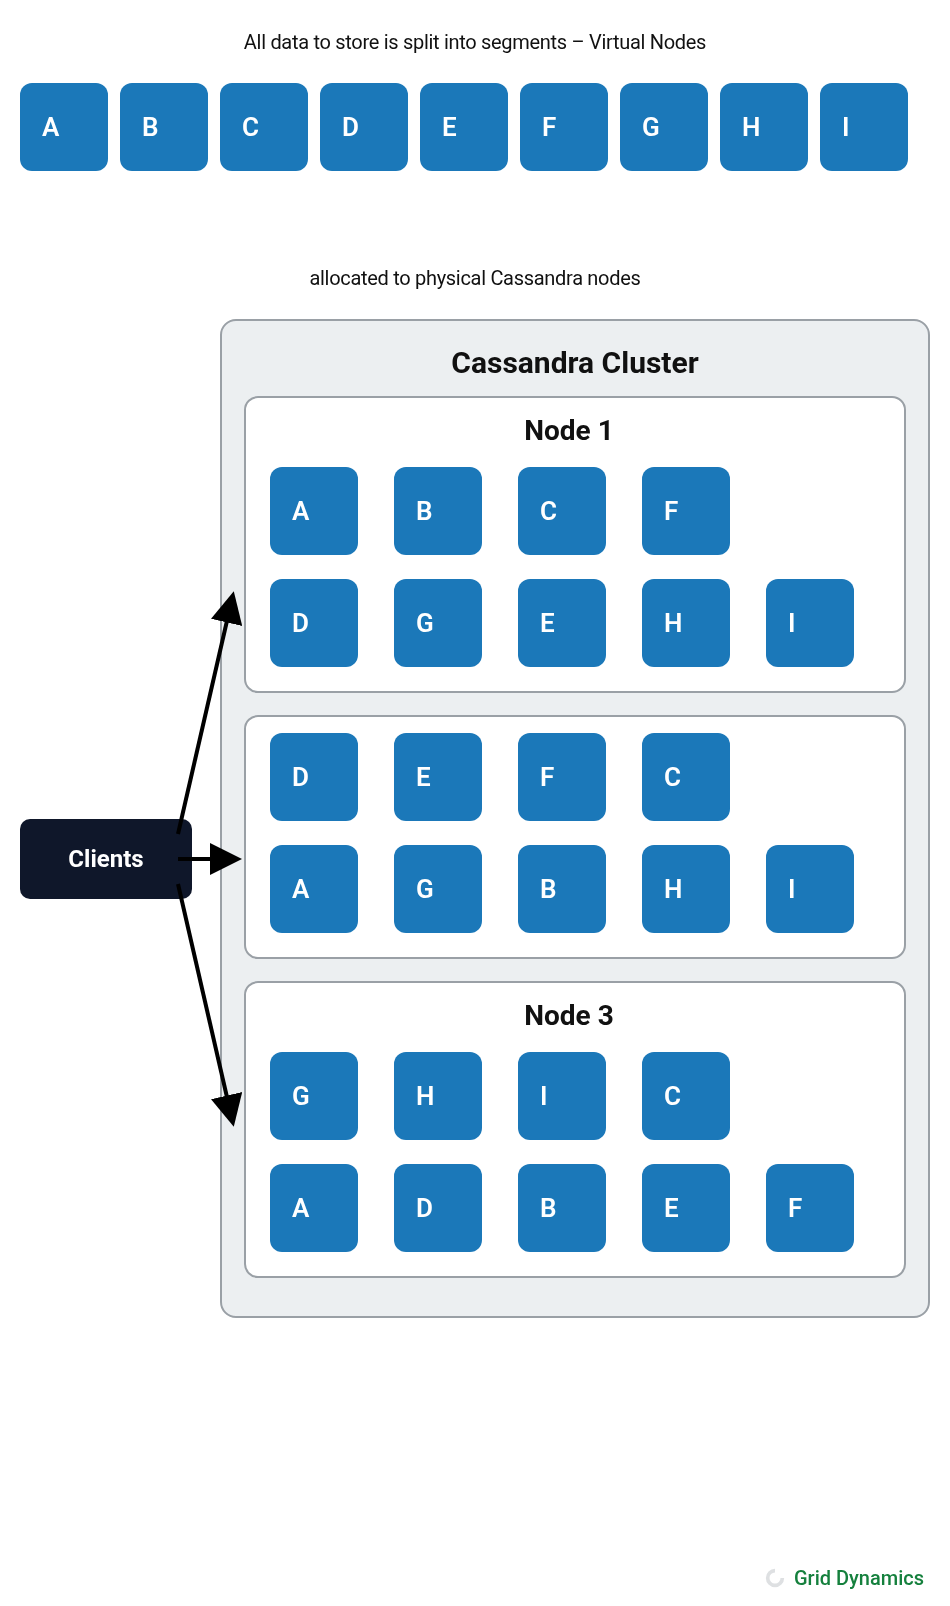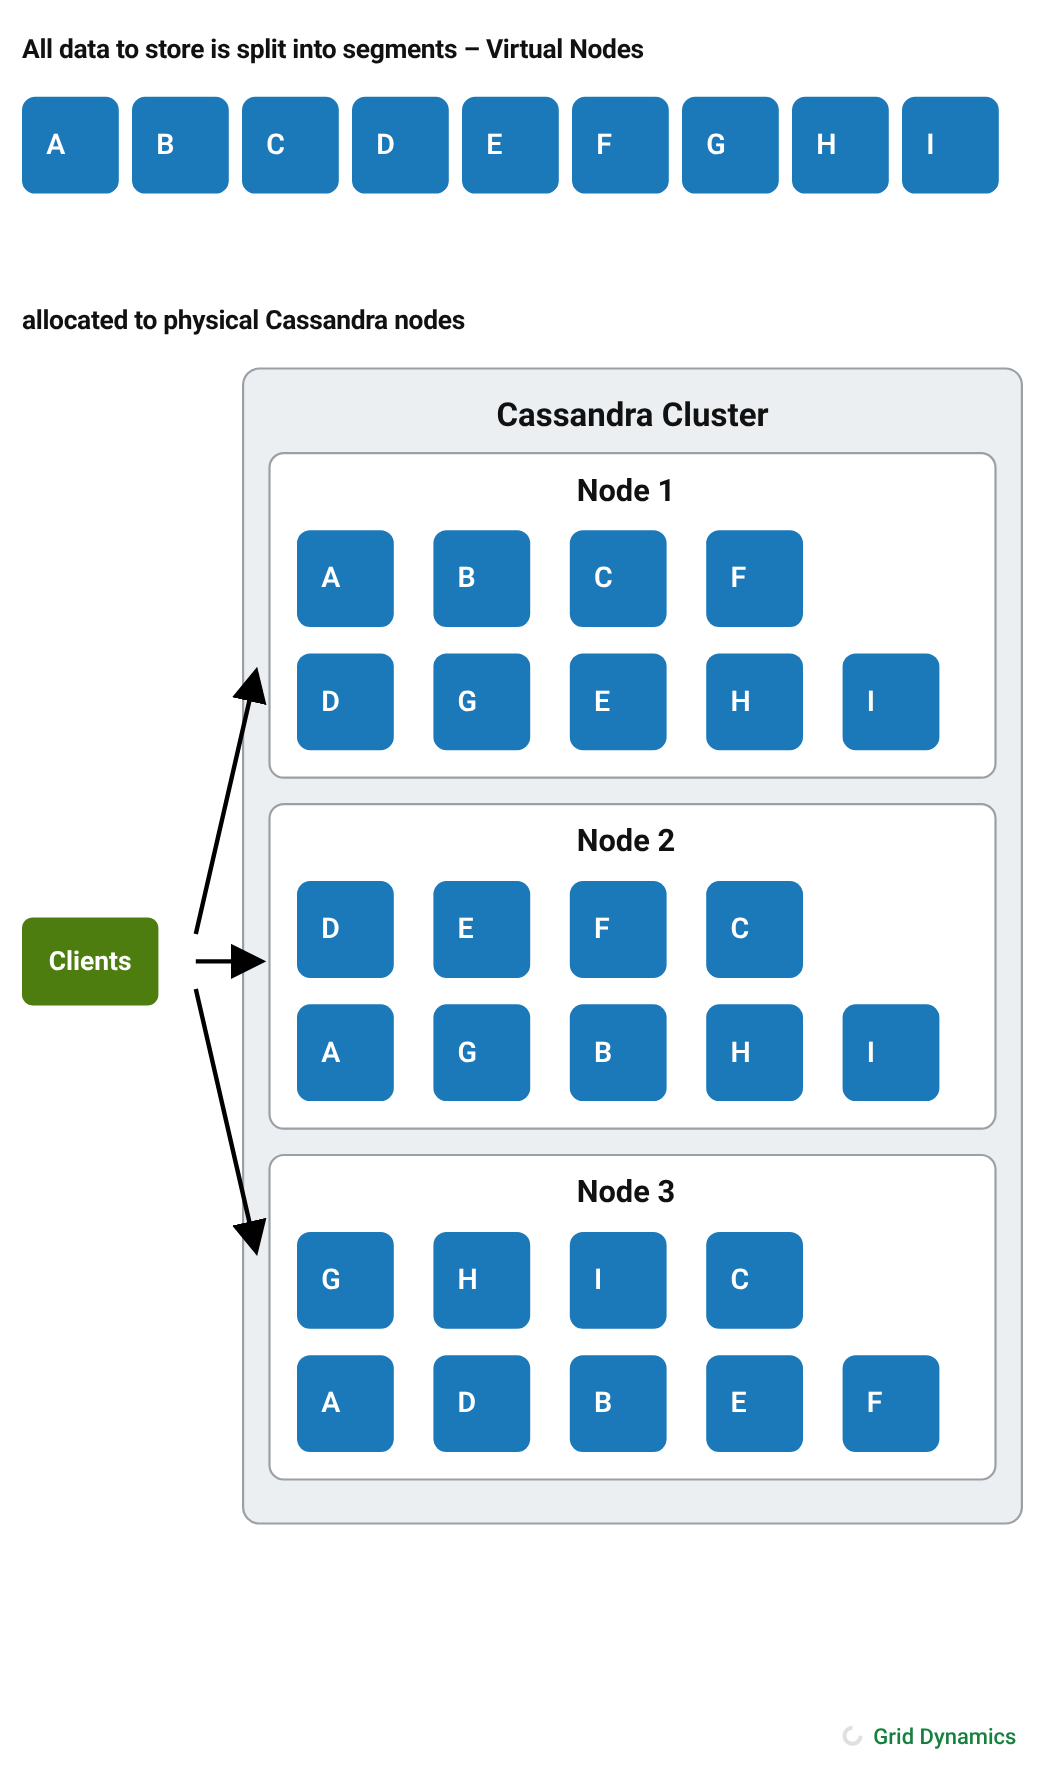--- a/index.html
+++ b/index.html
@@ -6,25 +6,26 @@
   body {
     font-family: -apple-system, BlinkMacSystemFont, "Segoe UI", Roboto, "Helvetica Neue", Arial, sans-serif;
     background: #fff;
     width: 950px;
     height: 1606px;
     padding: 30px 20px 20px 20px;
     position: relative;
     color: #111;
   }
   .heading {
-    font-size: 24px;
-    font-weight: 700;
+    font-size: 20px;
+    font-weight: 400;
     line-height: 1.25;
     margin-bottom: 28px;
     letter-spacing: -0.3px;
+    text-align: center;
   }
   .vnode-row {
     display: flex;
     gap: 12px;
     margin-bottom: 70px;
   }
   .tile {
     background: #1b78b9;
     color: #fff;
     width: 88px;
@@ -44,23 +45,23 @@
   }
   .clients-col {
     width: 200px;
     flex-shrink: 0;
     position: relative;
   }
   .clients-box {
     position: absolute;
     left: 0;
     top: 500px;
-    background: #4d7c0f;
+    background: #0f172a;
     color: #fff;
-    width: 124px;
+    width: 172px;
     height: 80px;
     border-radius: 10px;
     display: flex;
     align-items: center;
     justify-content: center;
     font-size: 24px;
     font-weight: 700;
   }
   .cluster {
     border: 2px solid #9aa0a6;
@@ -164,21 +165,20 @@
             <div class="tile" style="grid-area: 1 / 3;">C</div>
             <div class="tile" style="grid-area: 1 / 4;">F</div>
             <div class="tile" style="grid-area: 2 / 1;">D</div>
             <div class="tile" style="grid-area: 2 / 2;">G</div>
             <div class="tile" style="grid-area: 2 / 3;">E</div>
             <div class="tile" style="grid-area: 2 / 4;">H</div>
             <div class="tile" style="grid-area: 2 / 5;">I</div>
           </div>
         </div>
         <div class="node">
-          <div class="node-title">Node 2</div>
           <div class="node-grid">
             <div class="tile" style="grid-area: 1 / 1;">D</div>
             <div class="tile" style="grid-area: 1 / 2;">E</div>
             <div class="tile" style="grid-area: 1 / 3;">F</div>
             <div class="tile" style="grid-area: 1 / 4;">C</div>
             <div class="tile" style="grid-area: 2 / 1;">A</div>
             <div class="tile" style="grid-area: 2 / 2;">G</div>
             <div class="tile" style="grid-area: 2 / 3;">B</div>
             <div class="tile" style="grid-area: 2 / 4;">H</div>
             <div class="tile" style="grid-area: 2 / 5;">I</div>

